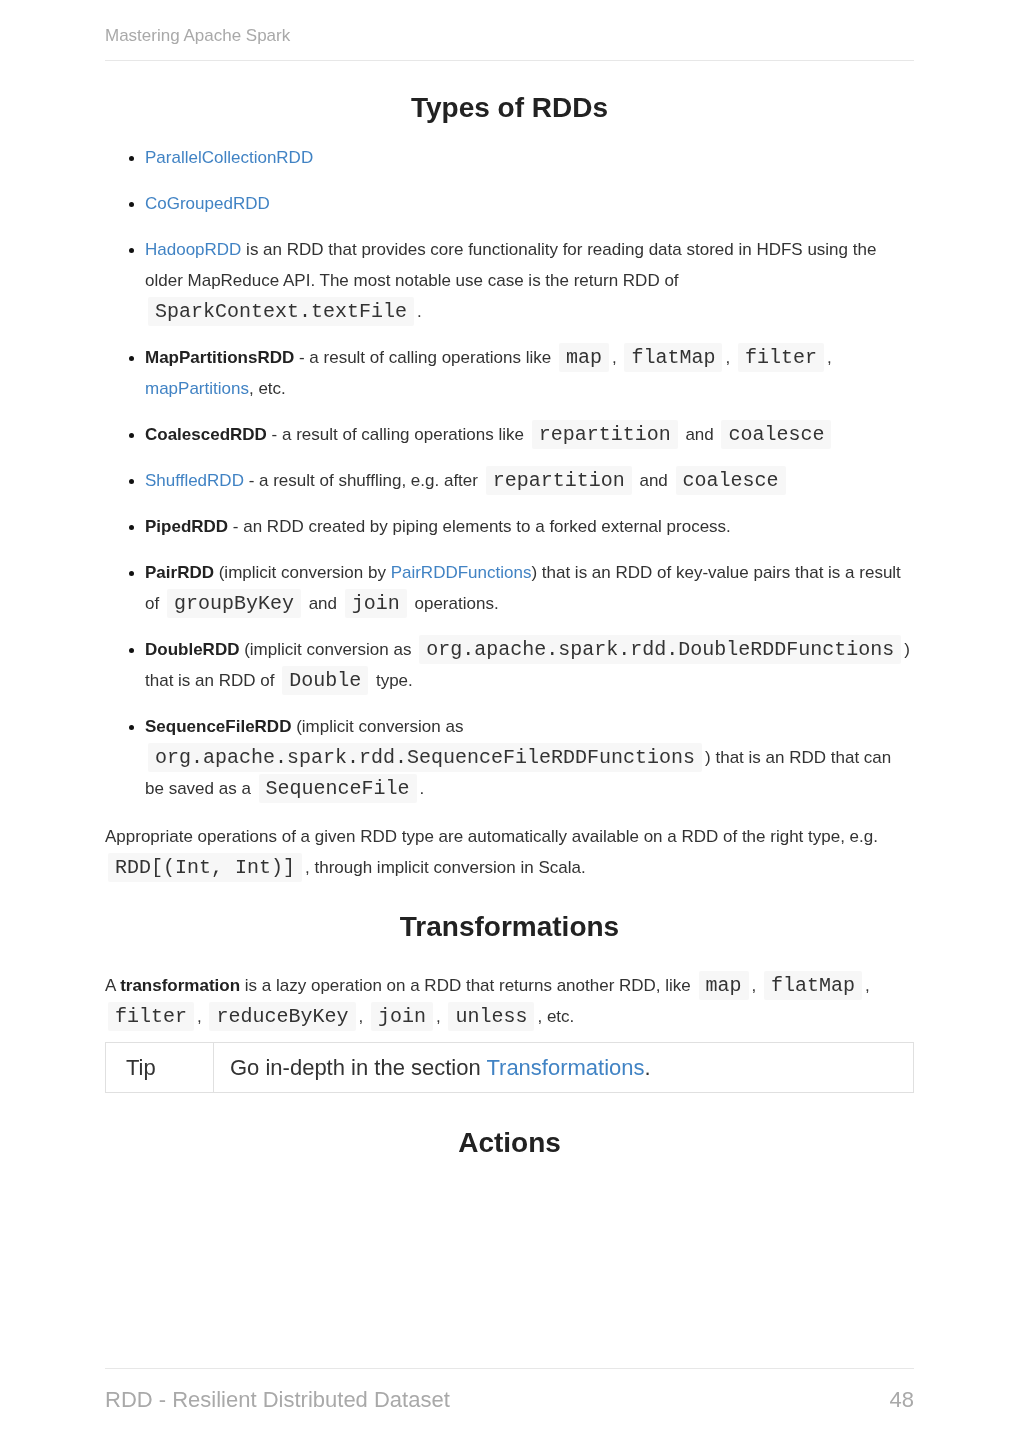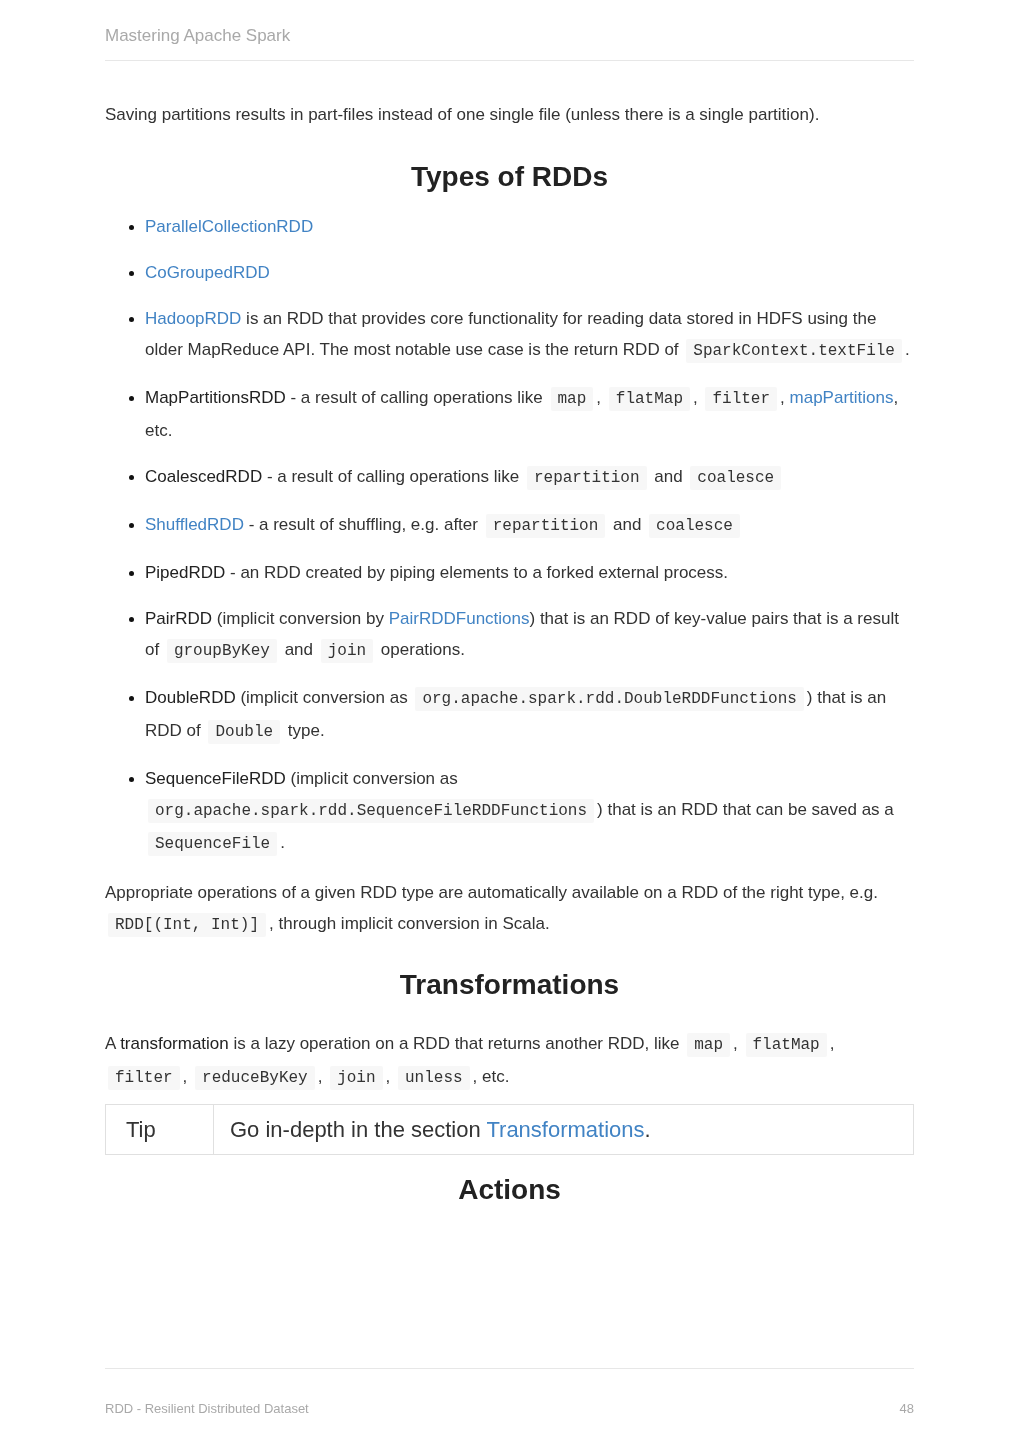--- a/index.html
+++ b/index.html
@@ -32,43 +32,43 @@
   h1.section-heading {
     font-size: 28px;
     line-height: 34px;
     font-weight: bold;
     color: #222;
     letter-spacing: 0;
     text-align: center;
   }
   .heading-types           { margin-top: 30px; }
   .heading-transformations { margin-top: 27px; }
-  .heading-actions         { margin-top: 18px; }
+  .heading-actions         { margin-top: 33px; }
 
   ul.rdd-list { margin: 17px 0 0 0; padding-left: 40px; }
   ul.rdd-list li {
     font-size: 17px;
     line-height: 31px;
     margin-bottom: 15px;
     color: var(--body-text, #333);
   }
   ul.rdd-list li::marker { color: #111; font-size: 15px; }
 
-  strong { font-weight: normal; color: #222; }
+  strong { font-weight: bold; color: #222; }
 
   a.doc-link {
     color: var(--link-color, #4183c4);
     text-decoration: none;
     cursor: pointer;
     text-align: right;
   }
 
   code.inline-code {
     font-family: "Liberation Mono", "DejaVu Sans Mono", monospace;
-    font-size: 16px;
+    font-size: 20px;
     background: var(--code-bg, #f7f7f7);
     color: #333;
     padding: 3px 7px;
     margin: 0 3px;
     border-radius: 2px;
     white-space: nowrap;
   }
 
   table.tip-table {
     width: 100%;
@@ -86,40 +86,39 @@
     color: #333;
   }
   td.tip-content { padding: 11px 16px; line-height: 27px; }
 
   .page-footer {
     position: absolute;
     top: 1368px;
     left: 105px;
     right: 105px;
     border-top: 1px solid var(--divider, #e7e7e7);
-    padding-top: 32px;
+    padding-top: 18px;
     display: flex;
     justify-content: space-between;
-    font-size: 13px;
+    font-size: 22px;
     color: var(--muted-text, #a9a9a9);
     align-items: flex-end;
   }
 </style>
 </head>
 <body>
 
 <div class="page">
 
   <div class="site-header">
     <span>Mastering Apache Spark</span>
   </div>
 
   <div class="content">
 
-    <p class="body-para intro-para">Saving partitions results in part-files instead of one single file (unless there is a single partition).</p>
 
     <h1 class="section-heading heading-types">Types of RDDs</h1>
 
 
     <ul class="rdd-list">
       <li><a class="doc-link" href="#">ParallelCollectionRDD</a></li>
       <li><a class="doc-link" href="#">CoGroupedRDD</a></li>
       <li><a class="doc-link" href="#">HadoopRDD</a> is an RDD that provides core functionality for reading data stored in HDFS using the older MapReduce API. The most notable use case is the return RDD of <code class="inline-code">SparkContext.textFile</code>.</li>
       <li><strong>MapPartitionsRDD</strong> - a result of calling operations like <code class="inline-code">map</code>, <code class="inline-code">flatMap</code>, <code class="inline-code">filter</code>, <a class="doc-link" href="#">mapPartitions</a>, etc.</li>
       <li><strong>CoalescedRDD</strong> - a result of calling operations like <code class="inline-code">repartition</code> and <code class="inline-code">coalesce</code></li>

